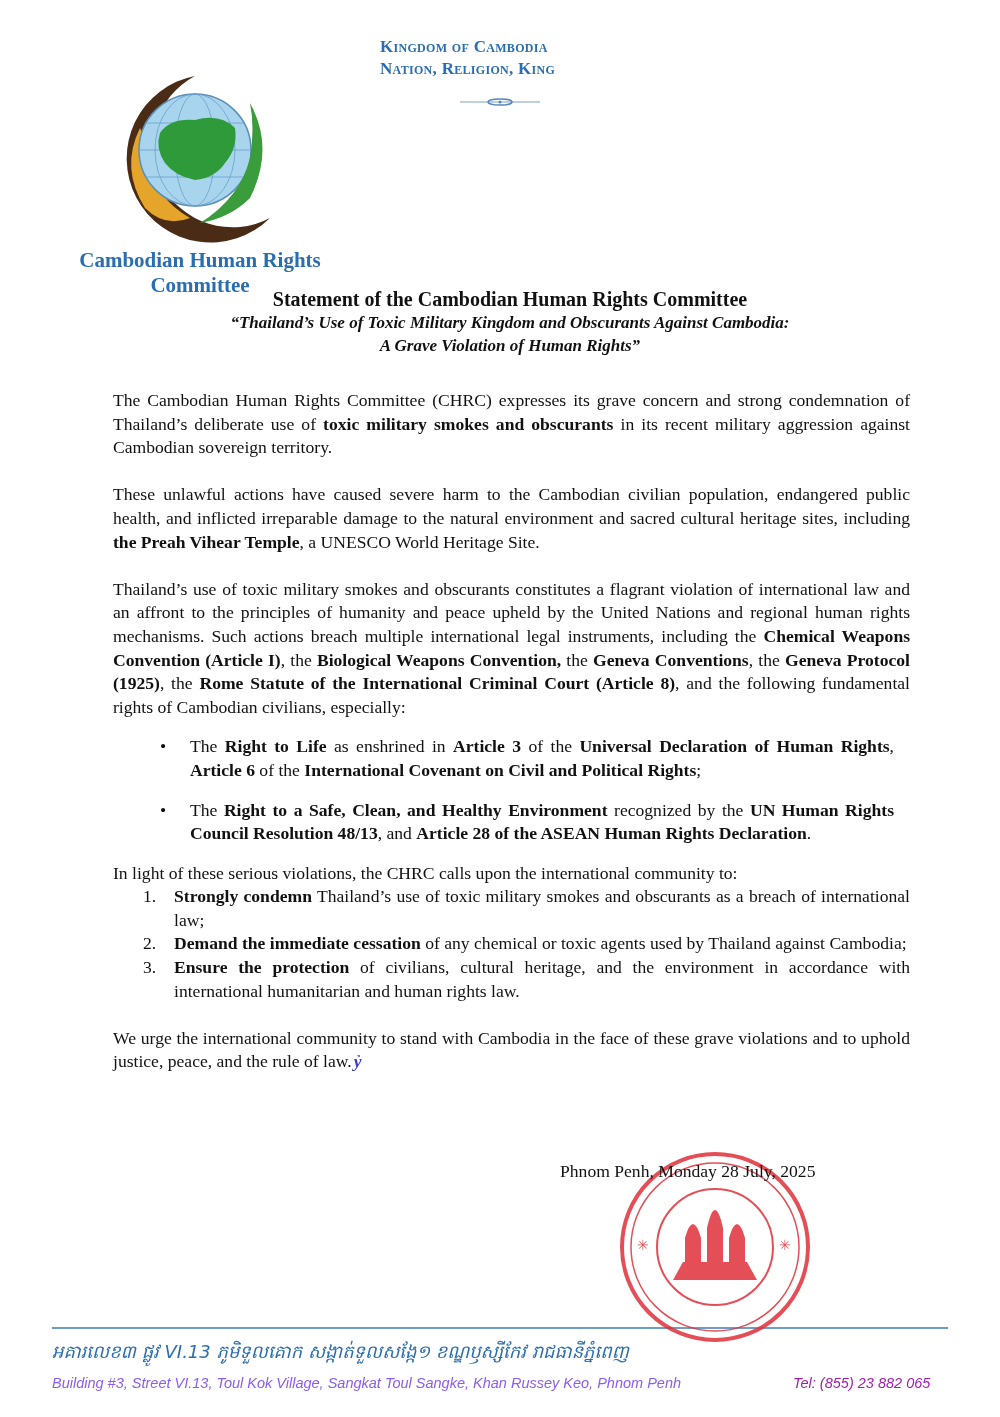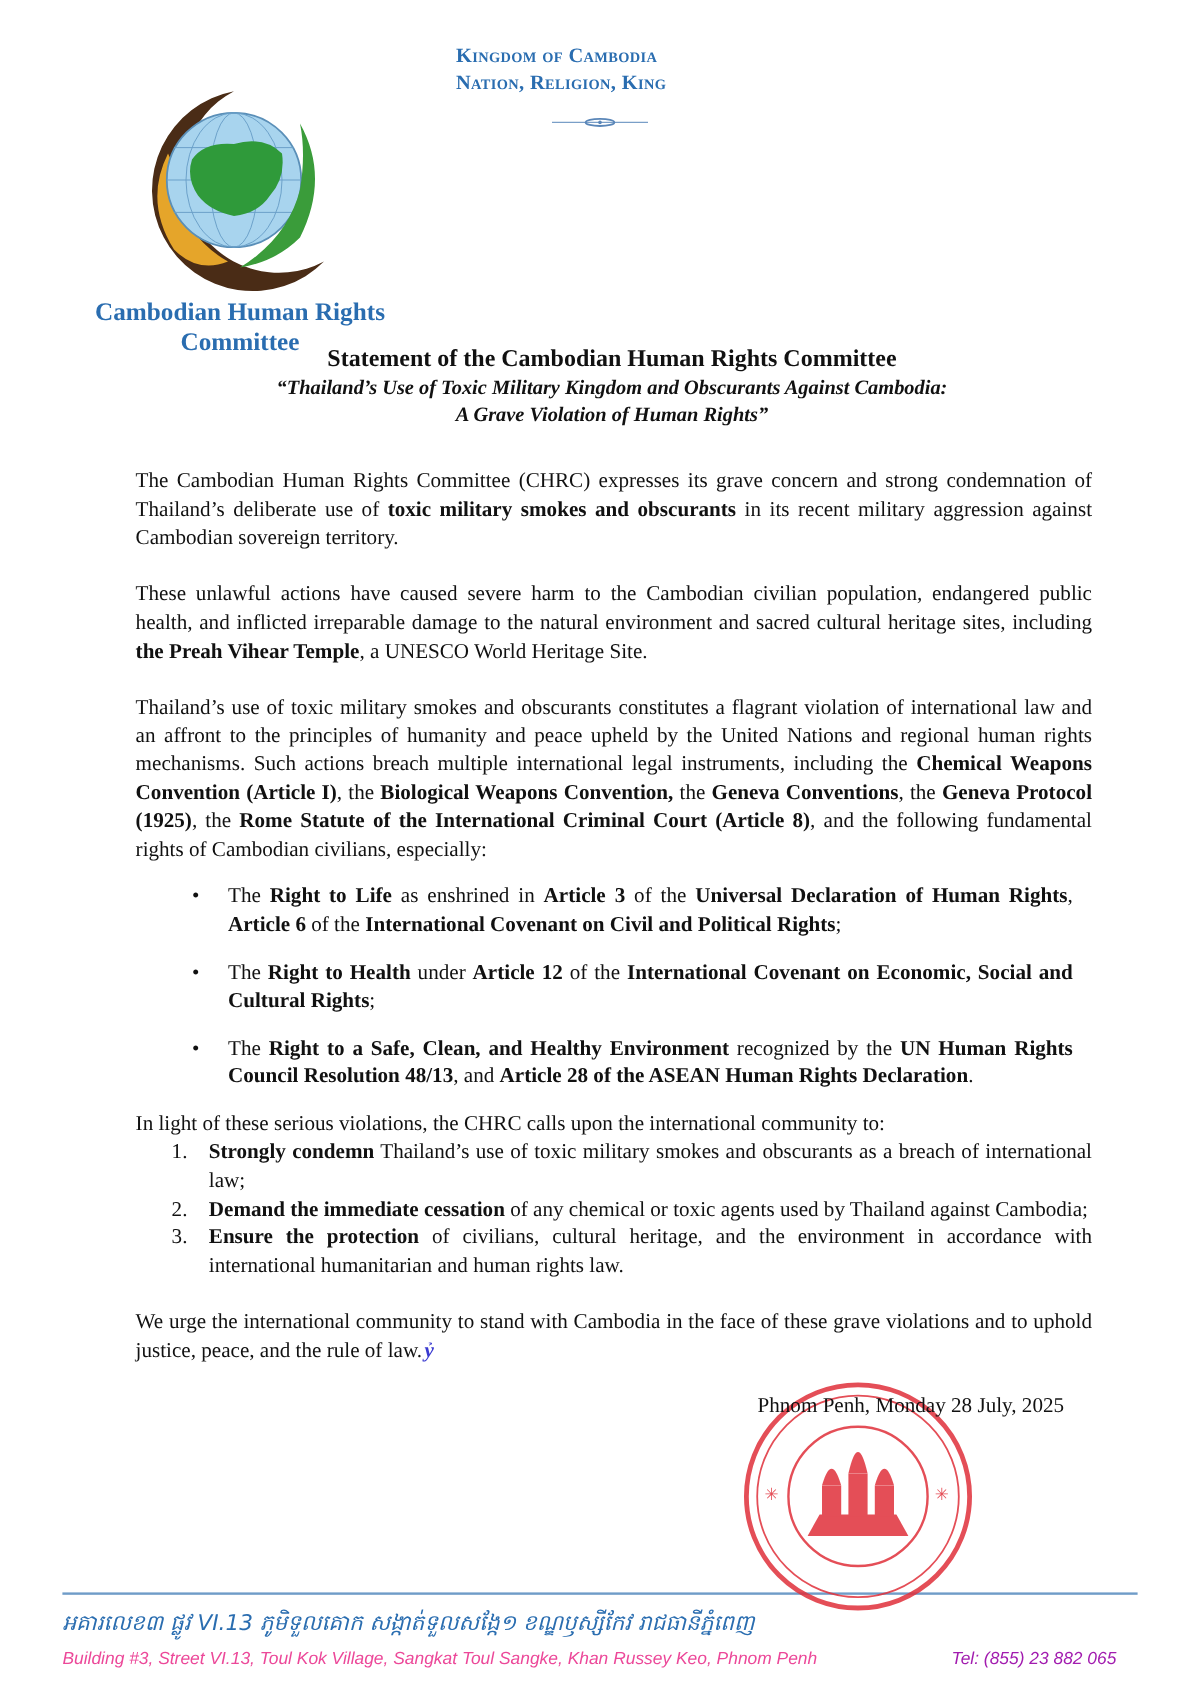--- a/index.html
+++ b/index.html
@@ -16,25 +16,25 @@
   .body b { font-weight: bold; }
   ul.rights { margin: 0; padding: 0 0 0 61px; list-style: none; }
   ul.rights li { position: relative; margin: 16px; }
   ul.rights li::before { content: "•"; position: absolute; left: -30px; top: 0; }
   ol.demands { margin: 0 0 23.6px 0; padding: 0 0 0 61px; list-style: none; }
   ol.demands li { position: relative; }
   ol.demands li .num { position: absolute; left: -31px; top: 0; }
   .p-last-intro { margin-bottom: 0 !important; }
   .p-after-list { margin-bottom: 23.6px; }
   .sig-mark { color: #3a3ad0; font-style: italic; font-weight: bold; margin-left: 2px; }
-  .dateline { position: absolute; left: 584px; top: 1161px; width: 350px; text-align: center; font-size: 17.6px; z-index: 2; }
+  .dateline { position: absolute; left: 560px; top: 1161px; width: 350px; text-align: left; font-size: 17.6px; z-index: 2; }
   .stamp { position: absolute; left: 615px; top: 1150px; width: 200px; height: 195px; opacity: 0.85; z-index: 1; }
   .footer-rule { position: absolute; left: 52px; top: 1327px; width: 896px; height: 2px; background: #6f9cc8; }
   .footer-khmer { position: absolute; left: 52px; top: 1340px; font-family: "DejaVu Sans", sans-serif; font-style: italic; font-size: 18px; color: #2a6db0; }
-  .footer-address { position: absolute; left: 52px; top: 1375px; font-family: "Liberation Sans", sans-serif; font-style: italic; font-size: 14.5px; color: #ec4899; }
+  .footer-address { position: absolute; left: 52px; top: 1375px; font-family: "Liberation Sans", sans-serif; font-style: italic; font-size: 14.5px; color: #8b5cf6; }
   .footer-tel { position: absolute; left: 793px; top: 1375px; font-family: "Liberation Sans", sans-serif; font-style: italic; font-size: 14.5px; color: #a21caf; }
 </style>
 </head>
 <body>
 
 <div>
   <div class="kingdom">
     <div>Kingdom of Cambodia</div>
     <div>Nation, Religion, King</div>
   </div>
@@ -69,21 +69,20 @@
 
 <div class="body">
   <p><span>The Cambodian Human Rights Committee (CHRC) expresses its grave concern and strong condemnation of Thailand’s deliberate use of </span><b>toxic military smokes and obscurants</b><span> in its recent military aggression against Cambodian sovereign territory.</span></p>
 
   <p><span>These unlawful actions have caused severe harm to the Cambodian civilian population, endangered public health, and inflicted irreparable damage to the natural environment and sacred cultural heritage sites, including </span><b>the Preah Vihear Temple</b><span>, a UNESCO World Heritage Site.</span></p>
 
   <p class="p-last-intro"><span>Thailand’s use of toxic military smokes and obscurants constitutes a flagrant violation of international law and an affront to the principles of humanity and peace upheld by the United Nations and regional human rights mechanisms. Such actions breach multiple international legal instruments, including the </span><b>Chemical Weapons Convention (Article I)</b><span>, the </span><b>Biological Weapons Convention,</b><span> the </span><b>Geneva Conventions</b><span>, the </span><b>Geneva Protocol (1925)</b><span>, the </span><b>Rome Statute of the International Criminal Court (Article 8)</b><span>, and the following fundamental rights of Cambodian civilians, especially:</span></p>
 
   <ul class="rights p-after-list">
     <li><span>The </span><b>Right to Life</b><span> as enshrined in </span><b>Article 3</b><span> of the </span><b>Universal Declaration of Human Rights</b><span>, </span><b>Article 6</b><span> of the </span><b>International Covenant on Civil and Political Rights</b><span>;</span></li>
-    <li><span>The </span><b>Right to Health</b><span> under </span><b>Article 12</b><span> of the </span><b>International Covenant on Economic, Social and Cultural Rights</b><span>;</span></li>
     <li><span>The </span><b>Right to a Safe, Clean, and Healthy Environment</b><span> recognized by the </span><b>UN Human Rights Council Resolution 48/13</b><span>, and </span><b>Article 28 of the ASEAN Human Rights Declaration</b><span>.</span></li>
   </ul>
 
   <p class="p-last-intro">In light of these serious violations, the CHRC calls upon the international community to:</p>
   <ol class="demands">
     <li><span class="num">1.</span><b>Strongly condemn</b><span> Thailand’s use of toxic military smokes and obscurants as a breach of international law;</span></li>
     <li><span class="num">2.</span><b>Demand the immediate cessation</b><span> of any chemical or toxic agents used by Thailand against Cambodia;</span></li>
     <li><span class="num">3.</span><b>Ensure the protection</b><span> of civilians, cultural heritage, and the environment in accordance with international humanitarian and human rights law.</span></li>
   </ol>
 

